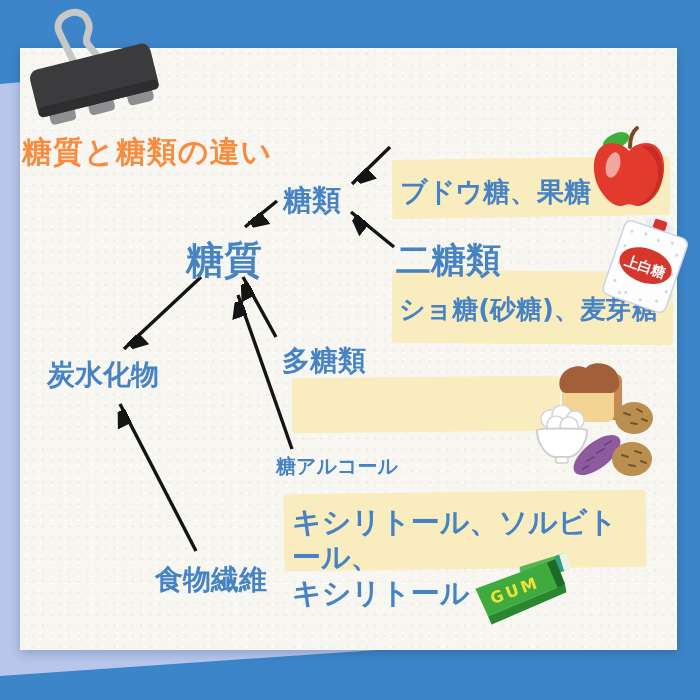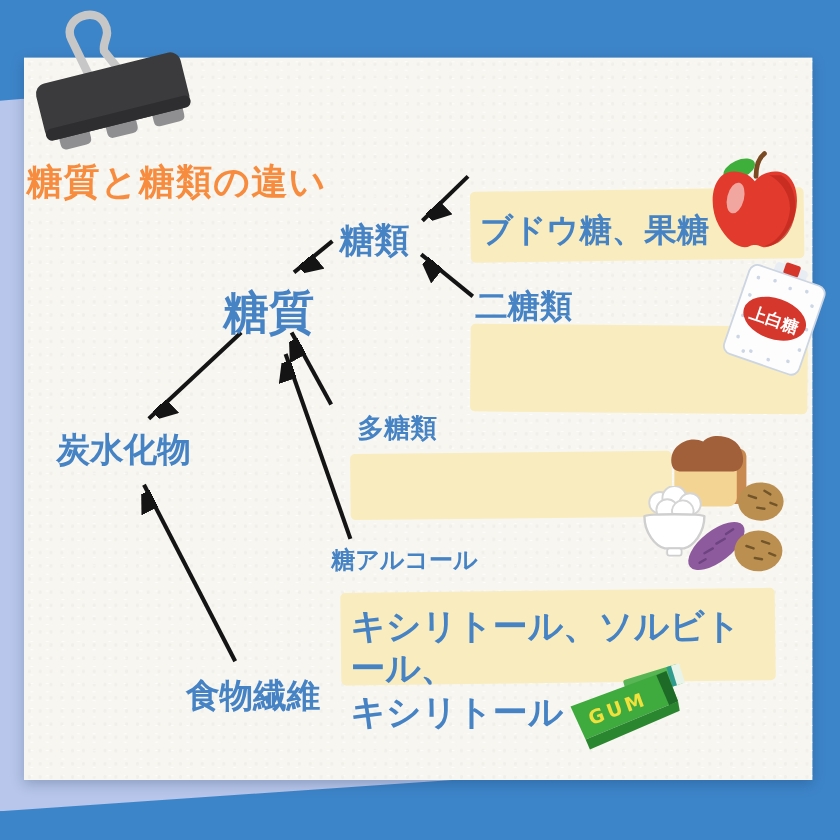--- a/index.html
+++ b/index.html
@@ -26,22 +26,22 @@
   #box-alc{left:284px;top:492px;width:362px;height:77px;transform:rotate(-0.7deg);}
 
   .node,.ex-text{position:absolute;color:var(--node_text,#4683c5);font-weight:bold;z-index:6;white-space:nowrap;}
   #page-title{position:absolute;left:22px;top:132px;font-size:30px;font-weight:bold;
     color:var(--title_text,#f78c3e);z-index:6;letter-spacing:1px;white-space:nowrap;}
 
   #node-carbohydrate{left:32px;top:356px;font-size:28px;margin-left:15px;}
   #node-saccharide{left:186px;top:235px;font-size:38px;}
   #node-sugars{left:283px;top:181px;font-size:29px;}
   #node-monosaccharide{left:396px;top:126px;font-size:27px;}
-  #node-disaccharide{left:396px;top:237px;font-size:27px;}
-  #node-polysaccharide{left:298px;top:342px;font-size:22px;}
+  #node-disaccharide{left:396px;top:237px;font-size:35px;}
+  #node-polysaccharide{left:282px;top:342px;font-size:28px;}
   #node-sugar-alcohol{left:276px;top:453px;font-size:20px;}
   #node-dietary-fiber{left:155px;top:561px;font-size:28px;}
 
   #ex-mono{left:400px;top:174px;font-size:27px;}
   #ex-di{left:399px;top:292px;font-size:26px;}
   #ex-poly{left:302px;top:391px;font-size:26px;}
   #ex-alc{left:292px;top:505px;font-size:29px;line-height:1.22;white-space:normal;width:350px;}
 
   #arrow-layer{position:absolute;left:0;top:0;width:700px;height:700px;z-index:5;pointer-events:none;}
   .illus{position:absolute;z-index:7;}
@@ -90,20 +90,21 @@
 
   <div class="node" id="node-carbohydrate">炭水化物</div>
   <div class="node" id="node-saccharide">糖質</div>
   <div class="node" id="node-sugars">糖類</div>
   <div class="node" id="node-disaccharide">二糖類</div>
   <div class="node" id="node-polysaccharide">多糖類</div>
   <div class="node" id="node-sugar-alcohol">糖アルコール</div>
   <div class="node" id="node-dietary-fiber">食物繊維</div>
 
   <div class="ex-text" id="ex-mono">ブドウ糖、果糖</div>
+  <div class="ex-text" id="ex-di">ショ糖(砂糖)、麦芽糖</div>
   <div class="ex-text" id="ex-alc">
     <span>キシリトール、ソルビトール、</span><br>
     <span>キシリトール</span>
   </div>
 
   <svg class="illus" style="left:591px;top:125px" width="74" height="86" viewBox="0 0 74 86">
     <path d="M39 22 C39 13 41 7 46 3" fill="none" stroke="#7a4a22" stroke-width="4" stroke-linecap="round"></path>
     <ellipse cx="25" cy="16" rx="14" ry="7.5" fill="#3faf3c" transform="rotate(-24 25 16)"></ellipse>
     <path d="M38 26 C31 17 16 15 9 23 C1 32 1 50 8 63 C15 76 26 84 34 80 C36 79 40 79 42 80 C50 84 61 76 68 63 C75 50 75 32 67 23 C60 15 45 17 38 26 Z" fill="#e23b2d"></path>
     <path d="M50 21 C60 26 69 38 67 52 C65 66 56 77 46 80 C58 81 68 70 71 56 C74 41 69 26 60 21 Z" fill="#c0281e" opacity="0.75"></path>

